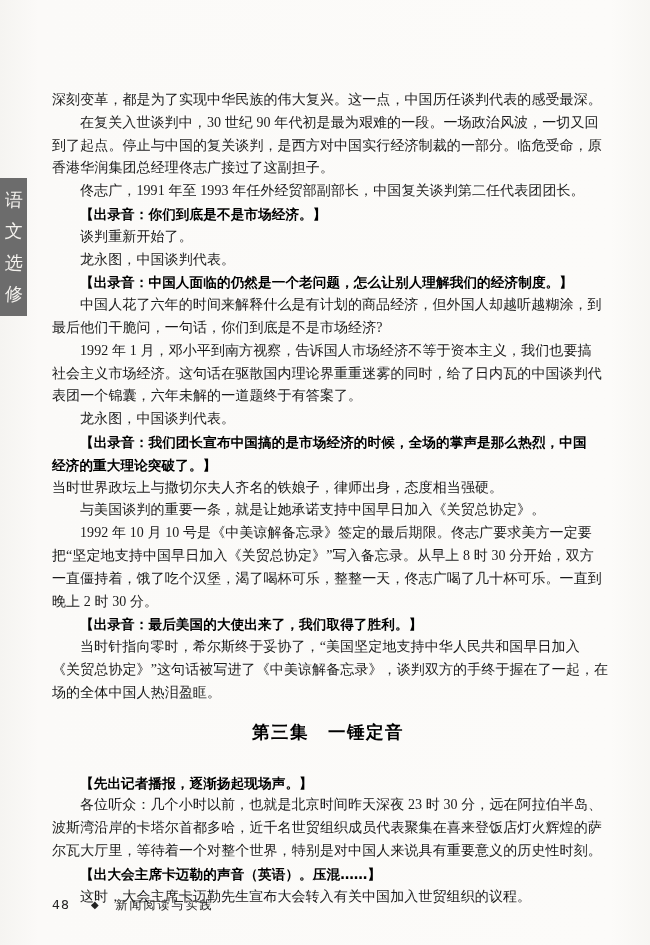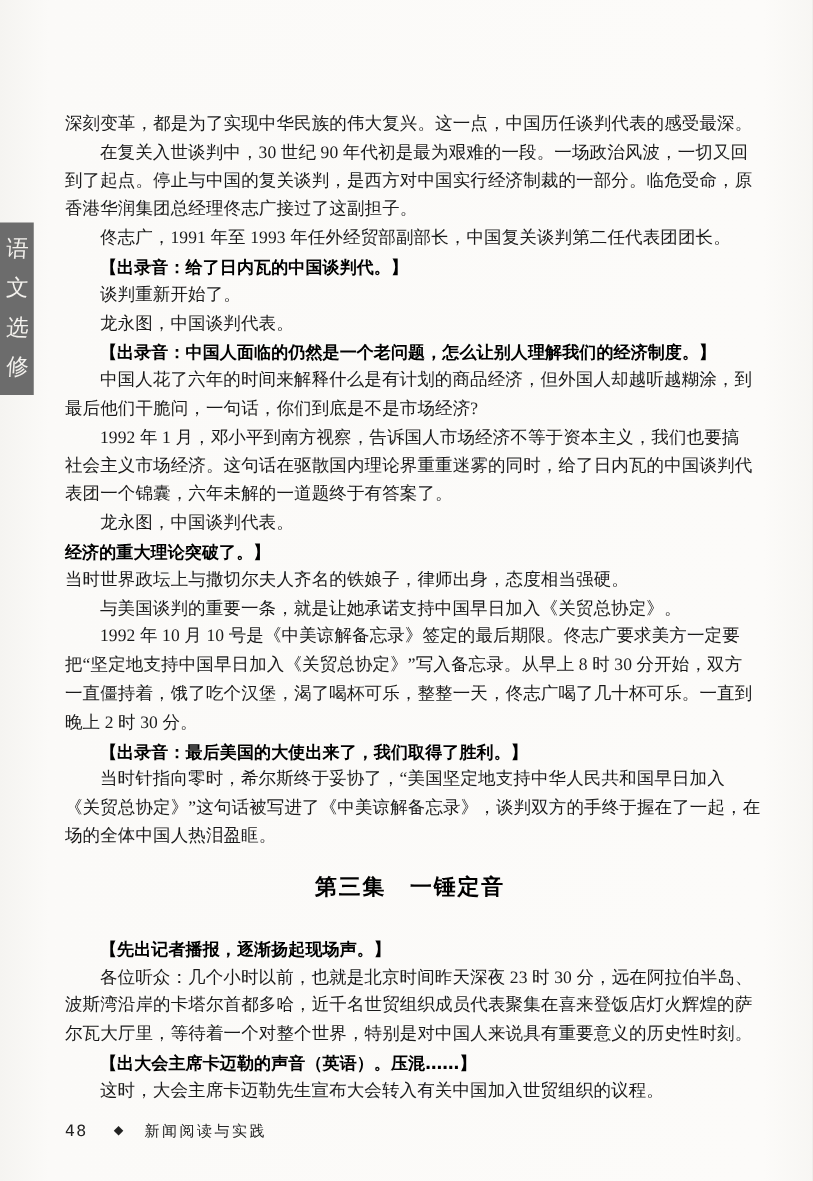--- a/index.html
+++ b/index.html
@@ -67,30 +67,31 @@
     <span>修</span>
   </div>
 
   <main class="text-col">
     <div id="part1">
         <div class="line">深刻变革，都是为了实现中华民族的伟大复兴。这一点，中国历任谈判代表的感受最深。</div>
         <div class="line indent">在复关入世谈判中，30 世纪 90 年代初是最为艰难的一段。一场政治风波，一切又回</div>
         <div class="line">到了起点。停止与中国的复关谈判，是西方对中国实行经济制裁的一部分。临危受命，原</div>
         <div class="line">香港华润集团总经理佟志广接过了这副担子。</div>
         <div class="line indent">佟志广，1991 年至 1993 年任外经贸部副部长，中国复关谈判第二任代表团团长。</div>
-        <div class="line indent bold">【出录音：给了日内瓦的中国谈判代。】</div>
+        <div class="line indent bold">【出录音：你们到底是不是市场经济。】</div>
         <div class="line indent">谈判重新开始了。</div>
         <div class="line indent">龙永图，中国谈判代表。</div>
         <div class="line indent bold">【出录音：中国人面临的仍然是一个老问题，怎么让别人理解我们的经济制度。】</div>
         <div class="line indent">中国人花了六年的时间来解释什么是有计划的商品经济，但外国人却越听越糊涂，到</div>
         <div class="line">最后他们干脆问，一句话，你们到底是不是市场经济?</div>
         <div class="line indent">1992 年 1 月，邓小平到南方视察，告诉国人市场经济不等于资本主义，我们也要搞</div>
         <div class="line">社会主义市场经济。这句话在驱散国内理论界重重迷雾的同时，给了日内瓦的中国谈判代</div>
         <div class="line">表团一个锦囊，六年未解的一道题终于有答案了。</div>
         <div class="line indent">龙永图，中国谈判代表。</div>
+        <div class="line indent bold">【出录音：我们团长宣布中国搞的是市场经济的时候，全场的掌声是那么热烈，中国</div>
         <div class="line bold">经济的重大理论突破了。】</div>
         <div class="line">当时世界政坛上与撒切尔夫人齐名的铁娘子，律师出身，态度相当强硬。</div>
         <div class="line indent">与美国谈判的重要一条，就是让她承诺支持中国早日加入《关贸总协定》。</div>
         <div class="line indent">1992 年 10 月 10 号是《中美谅解备忘录》签定的最后期限。佟志广要求美方一定要</div>
         <div class="line">把“坚定地支持中国早日加入《关贸总协定》”写入备忘录。从早上 8 时 30 分开始，双方</div>
         <div class="line">一直僵持着，饿了吃个汉堡，渴了喝杯可乐，整整一天，佟志广喝了几十杯可乐。一直到</div>
         <div class="line">晚上 2 时 30 分。</div>
         <div class="line indent bold">【出录音：最后美国的大使出来了，我们取得了胜利。】</div>
         <div class="line indent">当时针指向零时，希尔斯终于妥协了，“美国坚定地支持中华人民共和国早日加入</div>
         <div class="line">《关贸总协定》”这句话被写进了《中美谅解备忘录》，谈判双方的手终于握在了一起，在</div>

